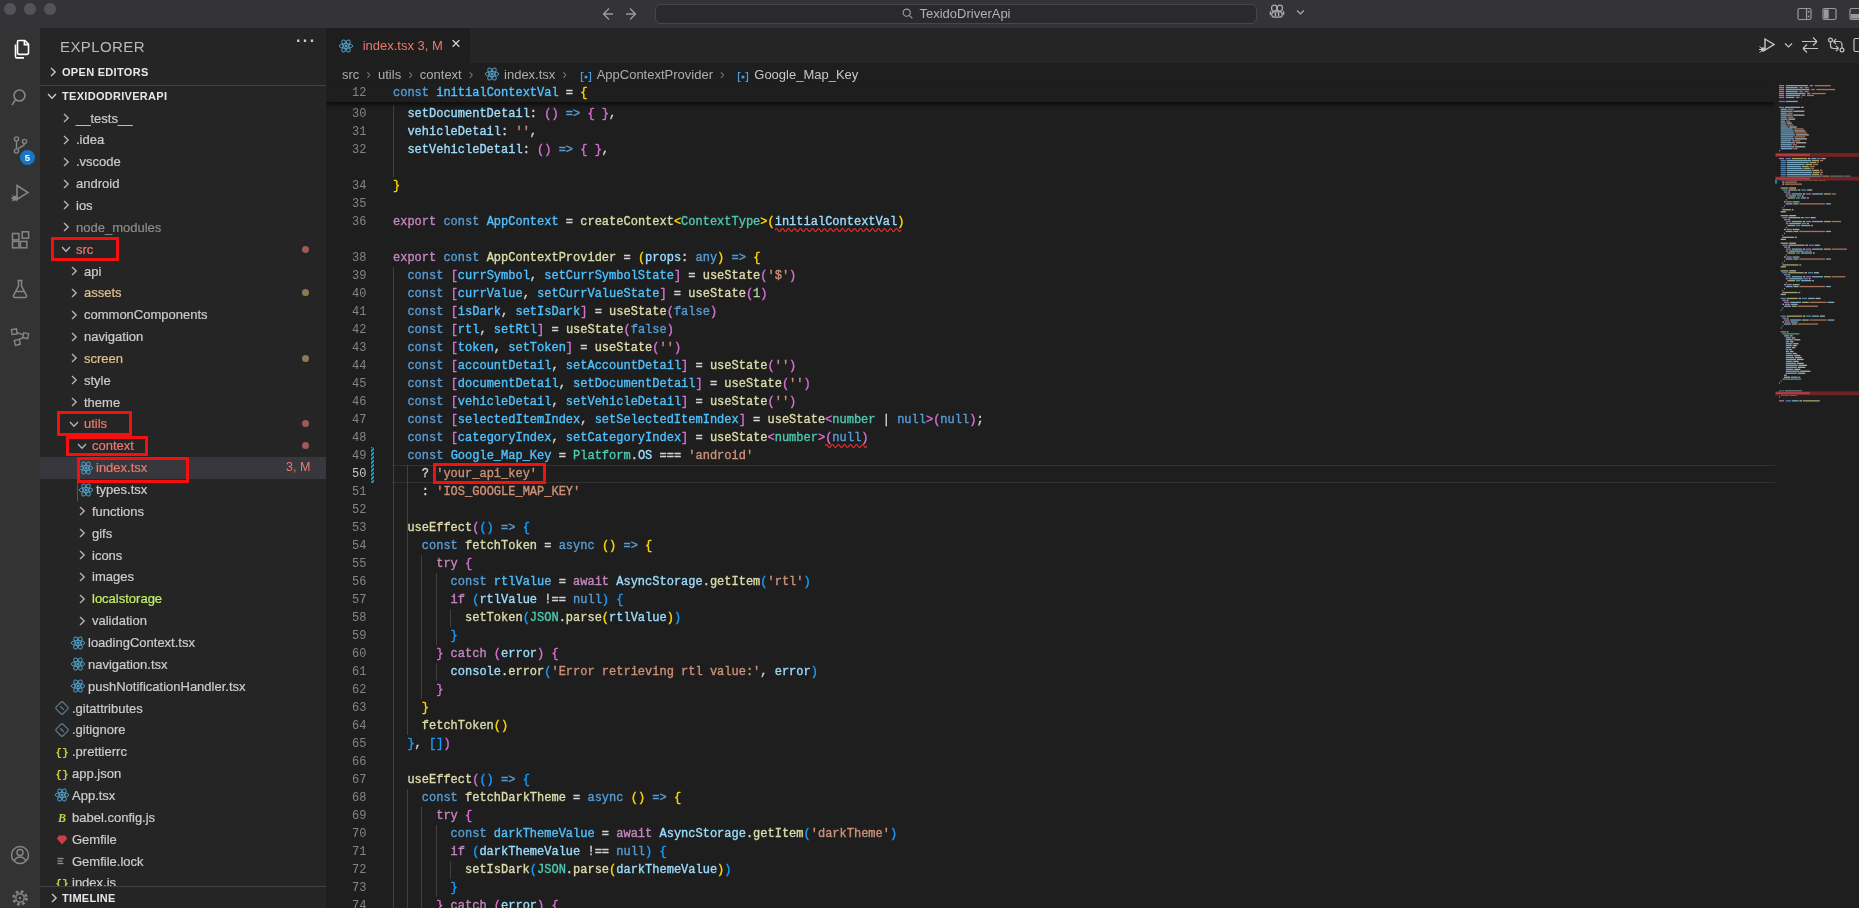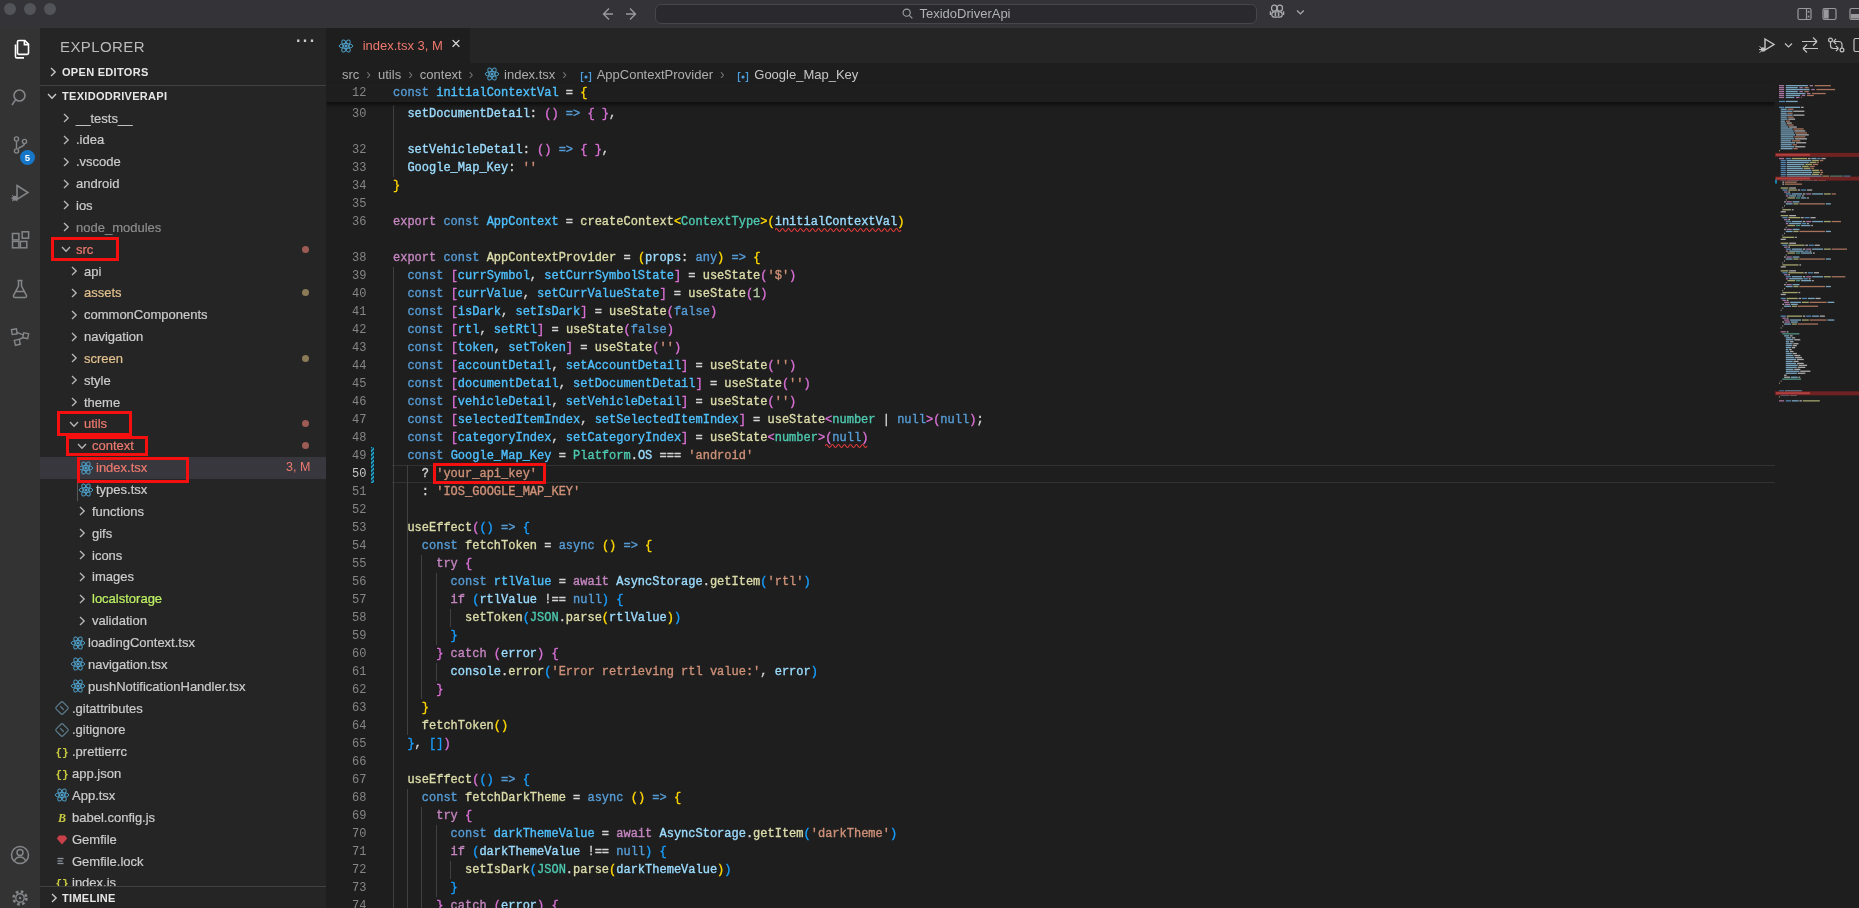--- a/index.html
+++ b/index.html
@@ -598,22 +598,22 @@
     <div class="ig" style="left:80.9px;top:789px;height:119px"></div>
     <div class="ig" style="left:95.3px;top:555px;height:144px"></div>
     <div class="ig" style="left:95.3px;top:807px;height:101px"></div>
     <div class="ig" style="left:109.7px;top:573px;height:72px"></div>
     <div class="ig" style="left:109.7px;top:663px;height:18px"></div>
     <div class="ig" style="left:109.7px;top:825px;height:72px"></div>
     <div class="ig" style="left:124.1px;top:609px;height:18px"></div>
     <div class="ig" style="left:124.1px;top:861px;height:18px"></div>
   <div class="cl sticky" style="top:84px"><span class="ln">12</span><span class="ct"><i style="color:#569cd6">const&nbsp;</i><i style="color:#4fc1ff">initialContextVal</i><i style="color:#d4d4d4">&nbsp;=&nbsp;</i><i style="color:#ffd700">{</i></span></div>
 <div class="cl" style="top:105px"><span class="ln">30</span><span class="ct"><i>&nbsp;&nbsp;</i><i style="color:#9cdcfe">setDocumentDetail</i><i style="color:#d4d4d4">:&nbsp;</i><i style="color:#da70d6">()</i><i style="color:#d4d4d4">&nbsp;</i><i style="color:#569cd6">=&gt;</i><i style="color:#d4d4d4">&nbsp;</i><i style="color:#da70d6">{&nbsp;}</i><i style="color:#d4d4d4">,</i></span></div>
+<div class="cl" style="top:123px"><span class="ln">31</span><span class="ct"><i>&nbsp;&nbsp;</i><i style="color:#9cdcfe">vehicleDetail</i><i style="color:#d4d4d4">:&nbsp;</i><i style="color:#ce9178">''</i><i style="color:#d4d4d4">,</i></span></div>
 <div class="cl" style="top:141px"><span class="ln">32</span><span class="ct"><i>&nbsp;&nbsp;</i><i style="color:#9cdcfe">setVehicleDetail</i><i style="color:#d4d4d4">:&nbsp;</i><i style="color:#da70d6">()</i><i style="color:#d4d4d4">&nbsp;</i><i style="color:#569cd6">=&gt;</i><i style="color:#d4d4d4">&nbsp;</i><i style="color:#da70d6">{&nbsp;}</i><i style="color:#d4d4d4">,</i></span></div>
-<div class="cl" style="top:159px"><span class="ln">33</span><span class="ct"><i>&nbsp;&nbsp;</i><i style="color:#9cdcfe">Google_Map_Key</i><i style="color:#d4d4d4">:&nbsp;</i><i style="color:#ce9178">''</i></span></div>
 <div class="cl" style="top:177px"><span class="ln">34</span><span class="ct"><i style="color:#ffd700">}</i></span></div>
 <div class="cl" style="top:195px"><span class="ln">35</span><span class="ct"></span></div>
 <div class="cl" style="top:213px"><span class="ln">36</span><span class="ct"><i style="color:#c586c0">export&nbsp;</i><i style="color:#569cd6">const&nbsp;</i><i style="color:#4fc1ff">AppContext</i><i style="color:#d4d4d4">&nbsp;=&nbsp;</i><i style="color:#dcdcaa">createContext</i><i style="color:#ffd700">&lt;</i><i style="color:#4ec9b0">ContextType</i><i style="color:#ffd700">&gt;</i><i style="color:#ffd700">(</i><i style="color:#9cdcfe">initialContextVal</i><i style="color:#ffd700">)</i></span></div>
 <div class="cl" style="top:249px"><span class="ln">38</span><span class="ct"><i style="color:#c586c0">export&nbsp;</i><i style="color:#569cd6">const&nbsp;</i><i style="color:#dcdcaa">AppContextProvider</i><i style="color:#d4d4d4">&nbsp;=&nbsp;</i><i style="color:#ffd700">(</i><i style="color:#9cdcfe">props</i><i style="color:#d4d4d4">:&nbsp;</i><i style="color:#569cd6">any</i><i style="color:#ffd700">)</i><i style="color:#d4d4d4">&nbsp;</i><i style="color:#569cd6">=&gt;</i><i style="color:#d4d4d4">&nbsp;</i><i style="color:#ffd700">{</i></span></div>
 <div class="cl" style="top:267px"><span class="ln">39</span><span class="ct"><i>&nbsp;&nbsp;</i><i style="color:#569cd6">const&nbsp;</i><i style="color:#da70d6">[</i><i style="color:#4fc1ff">currSymbol</i><i style="color:#d4d4d4">,&nbsp;</i><i style="color:#4fc1ff">setCurrSymbolState</i><i style="color:#da70d6">]</i><i style="color:#d4d4d4">&nbsp;=&nbsp;</i><i style="color:#dcdcaa">useState</i><i style="color:#da70d6">(</i><i style="color:#ce9178">'$'</i><i style="color:#da70d6">)</i></span></div>
 <div class="cl" style="top:285px"><span class="ln">40</span><span class="ct"><i>&nbsp;&nbsp;</i><i style="color:#569cd6">const&nbsp;</i><i style="color:#da70d6">[</i><i style="color:#4fc1ff">currValue</i><i style="color:#d4d4d4">,&nbsp;</i><i style="color:#4fc1ff">setCurrValueState</i><i style="color:#da70d6">]</i><i style="color:#d4d4d4">&nbsp;=&nbsp;</i><i style="color:#dcdcaa">useState</i><i style="color:#da70d6">(</i><i style="color:#b5cea8">1</i><i style="color:#da70d6">)</i></span></div>
 <div class="cl" style="top:303px"><span class="ln">41</span><span class="ct"><i>&nbsp;&nbsp;</i><i style="color:#569cd6">const&nbsp;</i><i style="color:#da70d6">[</i><i style="color:#4fc1ff">isDark</i><i style="color:#d4d4d4">,&nbsp;</i><i style="color:#4fc1ff">setIsDark</i><i style="color:#da70d6">]</i><i style="color:#d4d4d4">&nbsp;=&nbsp;</i><i style="color:#dcdcaa">useState</i><i style="color:#da70d6">(</i><i style="color:#569cd6">false</i><i style="color:#da70d6">)</i></span></div>
 <div class="cl" style="top:321px"><span class="ln">42</span><span class="ct"><i>&nbsp;&nbsp;</i><i style="color:#569cd6">const&nbsp;</i><i style="color:#da70d6">[</i><i style="color:#4fc1ff">rtl</i><i style="color:#d4d4d4">,&nbsp;</i><i style="color:#4fc1ff">setRtl</i><i style="color:#da70d6">]</i><i style="color:#d4d4d4">&nbsp;=&nbsp;</i><i style="color:#dcdcaa">useState</i><i style="color:#da70d6">(</i><i style="color:#569cd6">false</i><i style="color:#da70d6">)</i></span></div>
 <div class="cl" style="top:339px"><span class="ln">43</span><span class="ct"><i>&nbsp;&nbsp;</i><i style="color:#569cd6">const&nbsp;</i><i style="color:#da70d6">[</i><i style="color:#4fc1ff">token</i><i style="color:#d4d4d4">,&nbsp;</i><i style="color:#4fc1ff">setToken</i><i style="color:#da70d6">]</i><i style="color:#d4d4d4">&nbsp;=&nbsp;</i><i style="color:#dcdcaa">useState</i><i style="color:#da70d6">(</i><i style="color:#ce9178">''</i><i style="color:#da70d6">)</i></span></div>
 <div class="cl" style="top:357px"><span class="ln">44</span><span class="ct"><i>&nbsp;&nbsp;</i><i style="color:#569cd6">const&nbsp;</i><i style="color:#da70d6">[</i><i style="color:#4fc1ff">accountDetail</i><i style="color:#d4d4d4">,&nbsp;</i><i style="color:#4fc1ff">setAccountDetail</i><i style="color:#da70d6">]</i><i style="color:#d4d4d4">&nbsp;=&nbsp;</i><i style="color:#dcdcaa">useState</i><i style="color:#da70d6">(</i><i style="color:#ce9178">''</i><i style="color:#da70d6">)</i></span></div>

